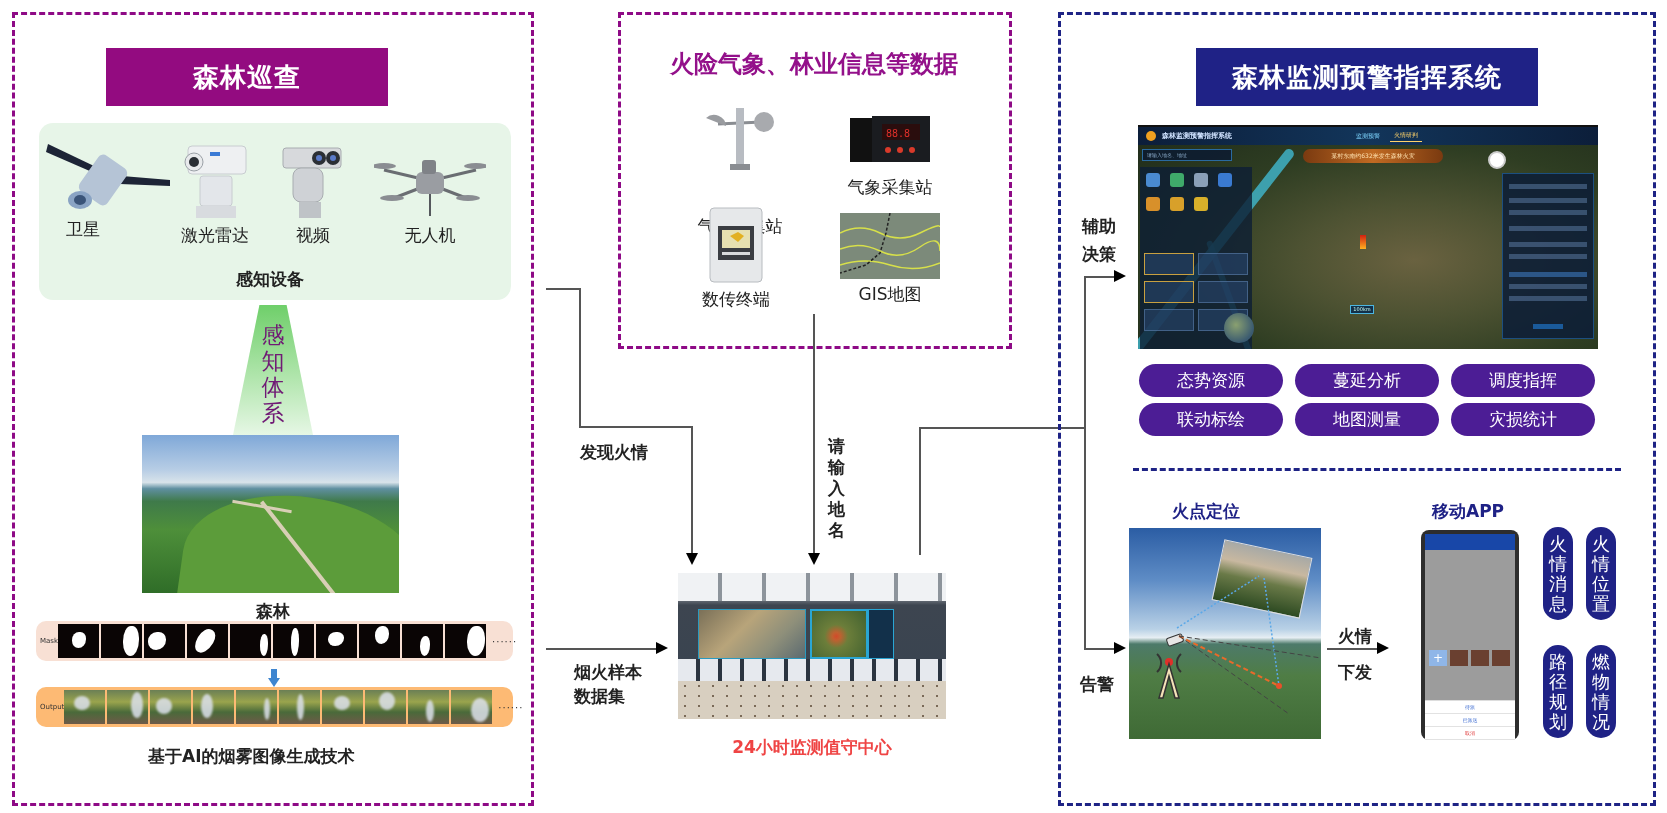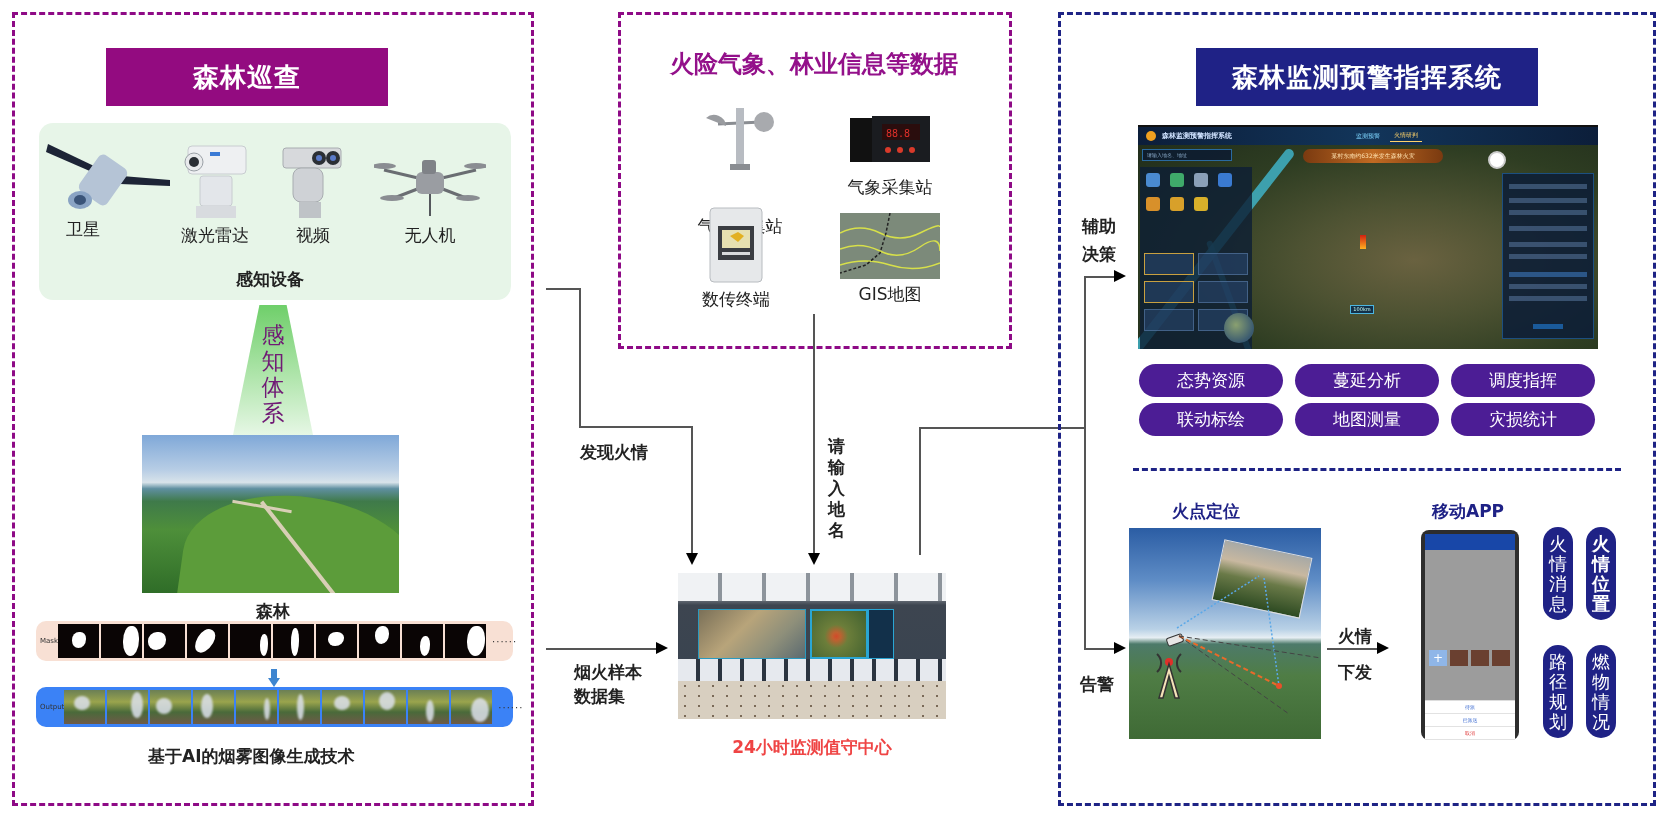--- a/index.html
+++ b/index.html
@@ -50,21 +50,21 @@
     background: #d8cfb5; transform: rotate(-38deg); transform-origin: top left;
   }
   .forest-photo .road2 {
     position: absolute; left: 90px; top: 70px; width: 60px; height: 3px; background: #d8cfb5;
     transform: rotate(10deg);
   }
 
   
   .strip { position: absolute; left: 36px; width: 477px; height: 40px; border-radius: 10px; display: flex; align-items: center; }
   .strip-mask { top: 621px; background: #f8e0d4; }
-  .strip-output { top: 687px; background: #3b82f6; }
+  .strip-output { top: 687px; background: #fdba74; }
   .strip-label { width: 25px; font-size: 7px; margin-left: 4px; color: #333; }
   .strip-frames { display: flex; gap: 2px; }
   .frame { width: 41px; height: 34px; position: relative; overflow: hidden; }
   .frame-mask { background: #0a0505; }
   .frame-mask .blob { position: absolute; background: #fff; border-radius: 50% 40% 55% 45%; }
   .frame-out { background: linear-gradient(to bottom, #6b7f55 0%, #9aa44d 35%, #4a6a3a 65%, #6e5a48 100%); }
   .frame-out .smoke { position: absolute; background: rgba(220,225,235,0.85); border-radius: 50%; filter: blur(1px); }
   .strip-ellipsis { font-size: 10px; color: #333; margin-left: 6px; letter-spacing: 1px; }
   .down-arrow { position: absolute; left: 268px; top: 669px; width: 12px; height: 18px; }
 
@@ -482,15 +482,15 @@
     </div>
     <div class="phone-sheet">
       <div>待派</div>
       <div>已派送</div>
       <div style="color:#e04040;">取消</div>
     </div>
   </div>
 </div>
 
 <div class="vpill" style="left:1543px; top:527px;">火情消息</div>
-<div class="vpill" style="left:1586px; top:527px;font-weight:bold;">火情位置</div>
+<div class="vpill" style="left:1586px; top:527px;">火情位置</div>
 <div class="vpill" style="left:1543px; top:645px;">路径规划</div>
 <div class="vpill" style="left:1586px; top:645px;">燃物情况</div>
 
 </body></html>

